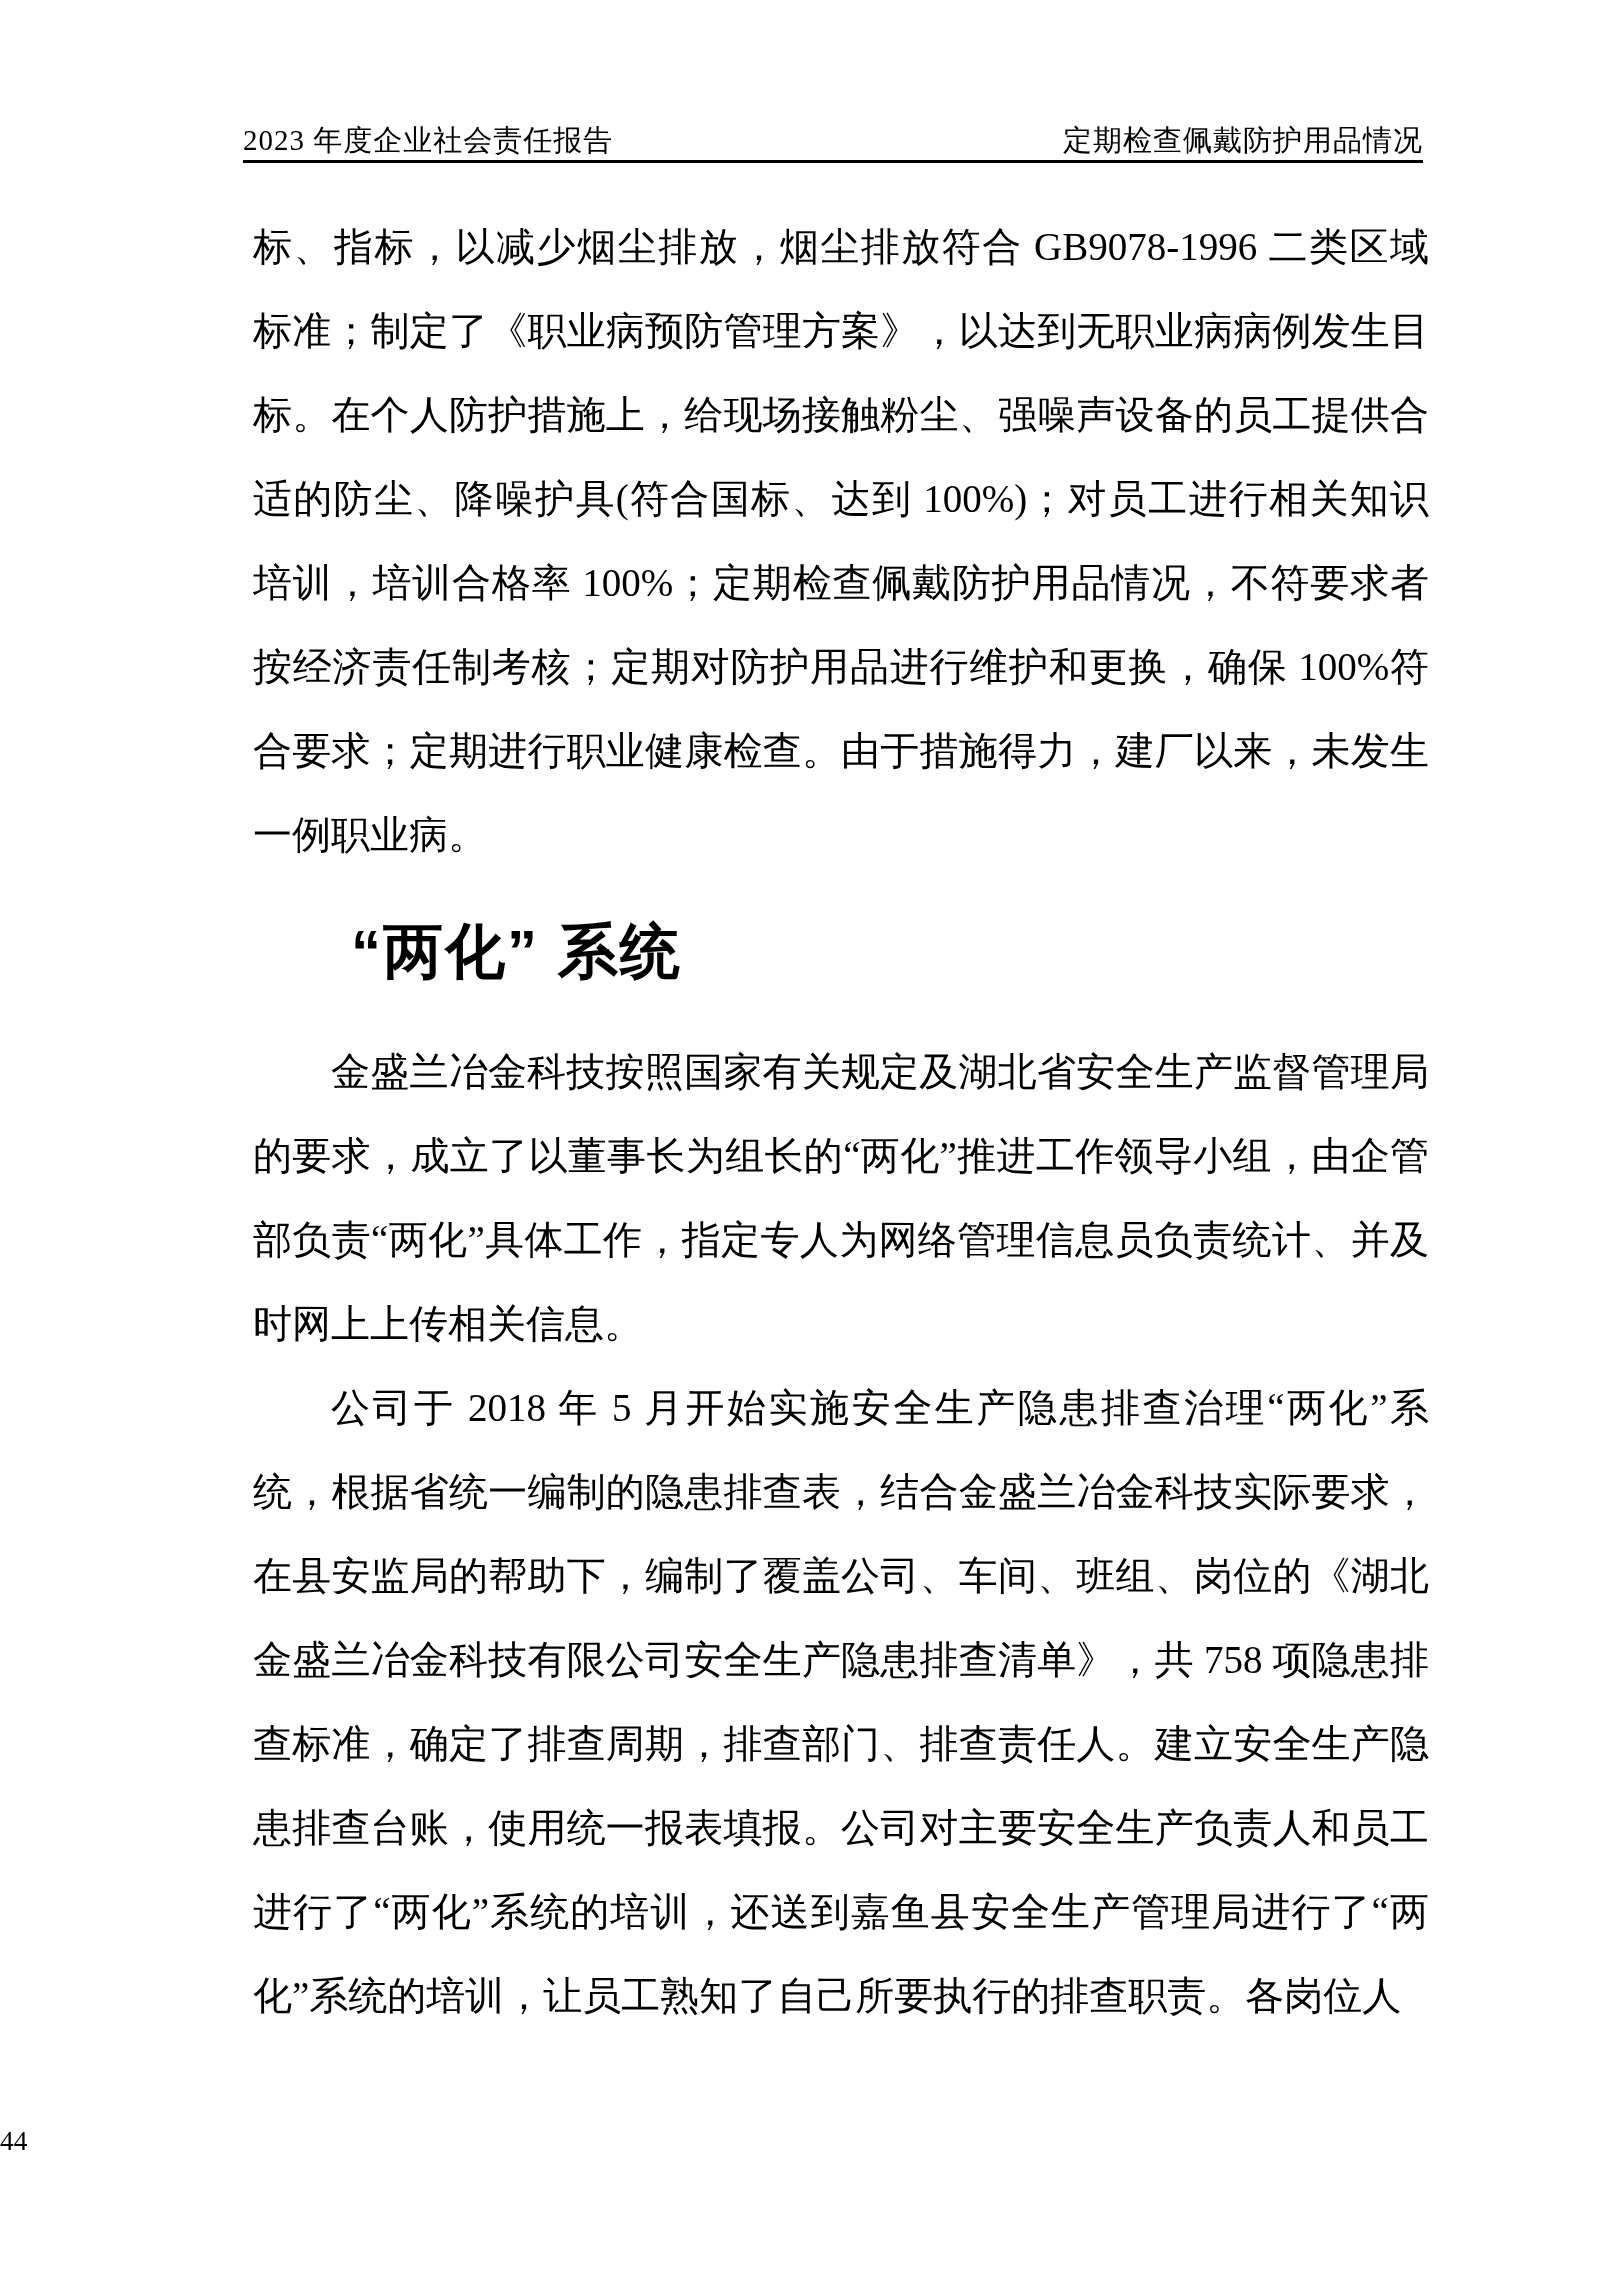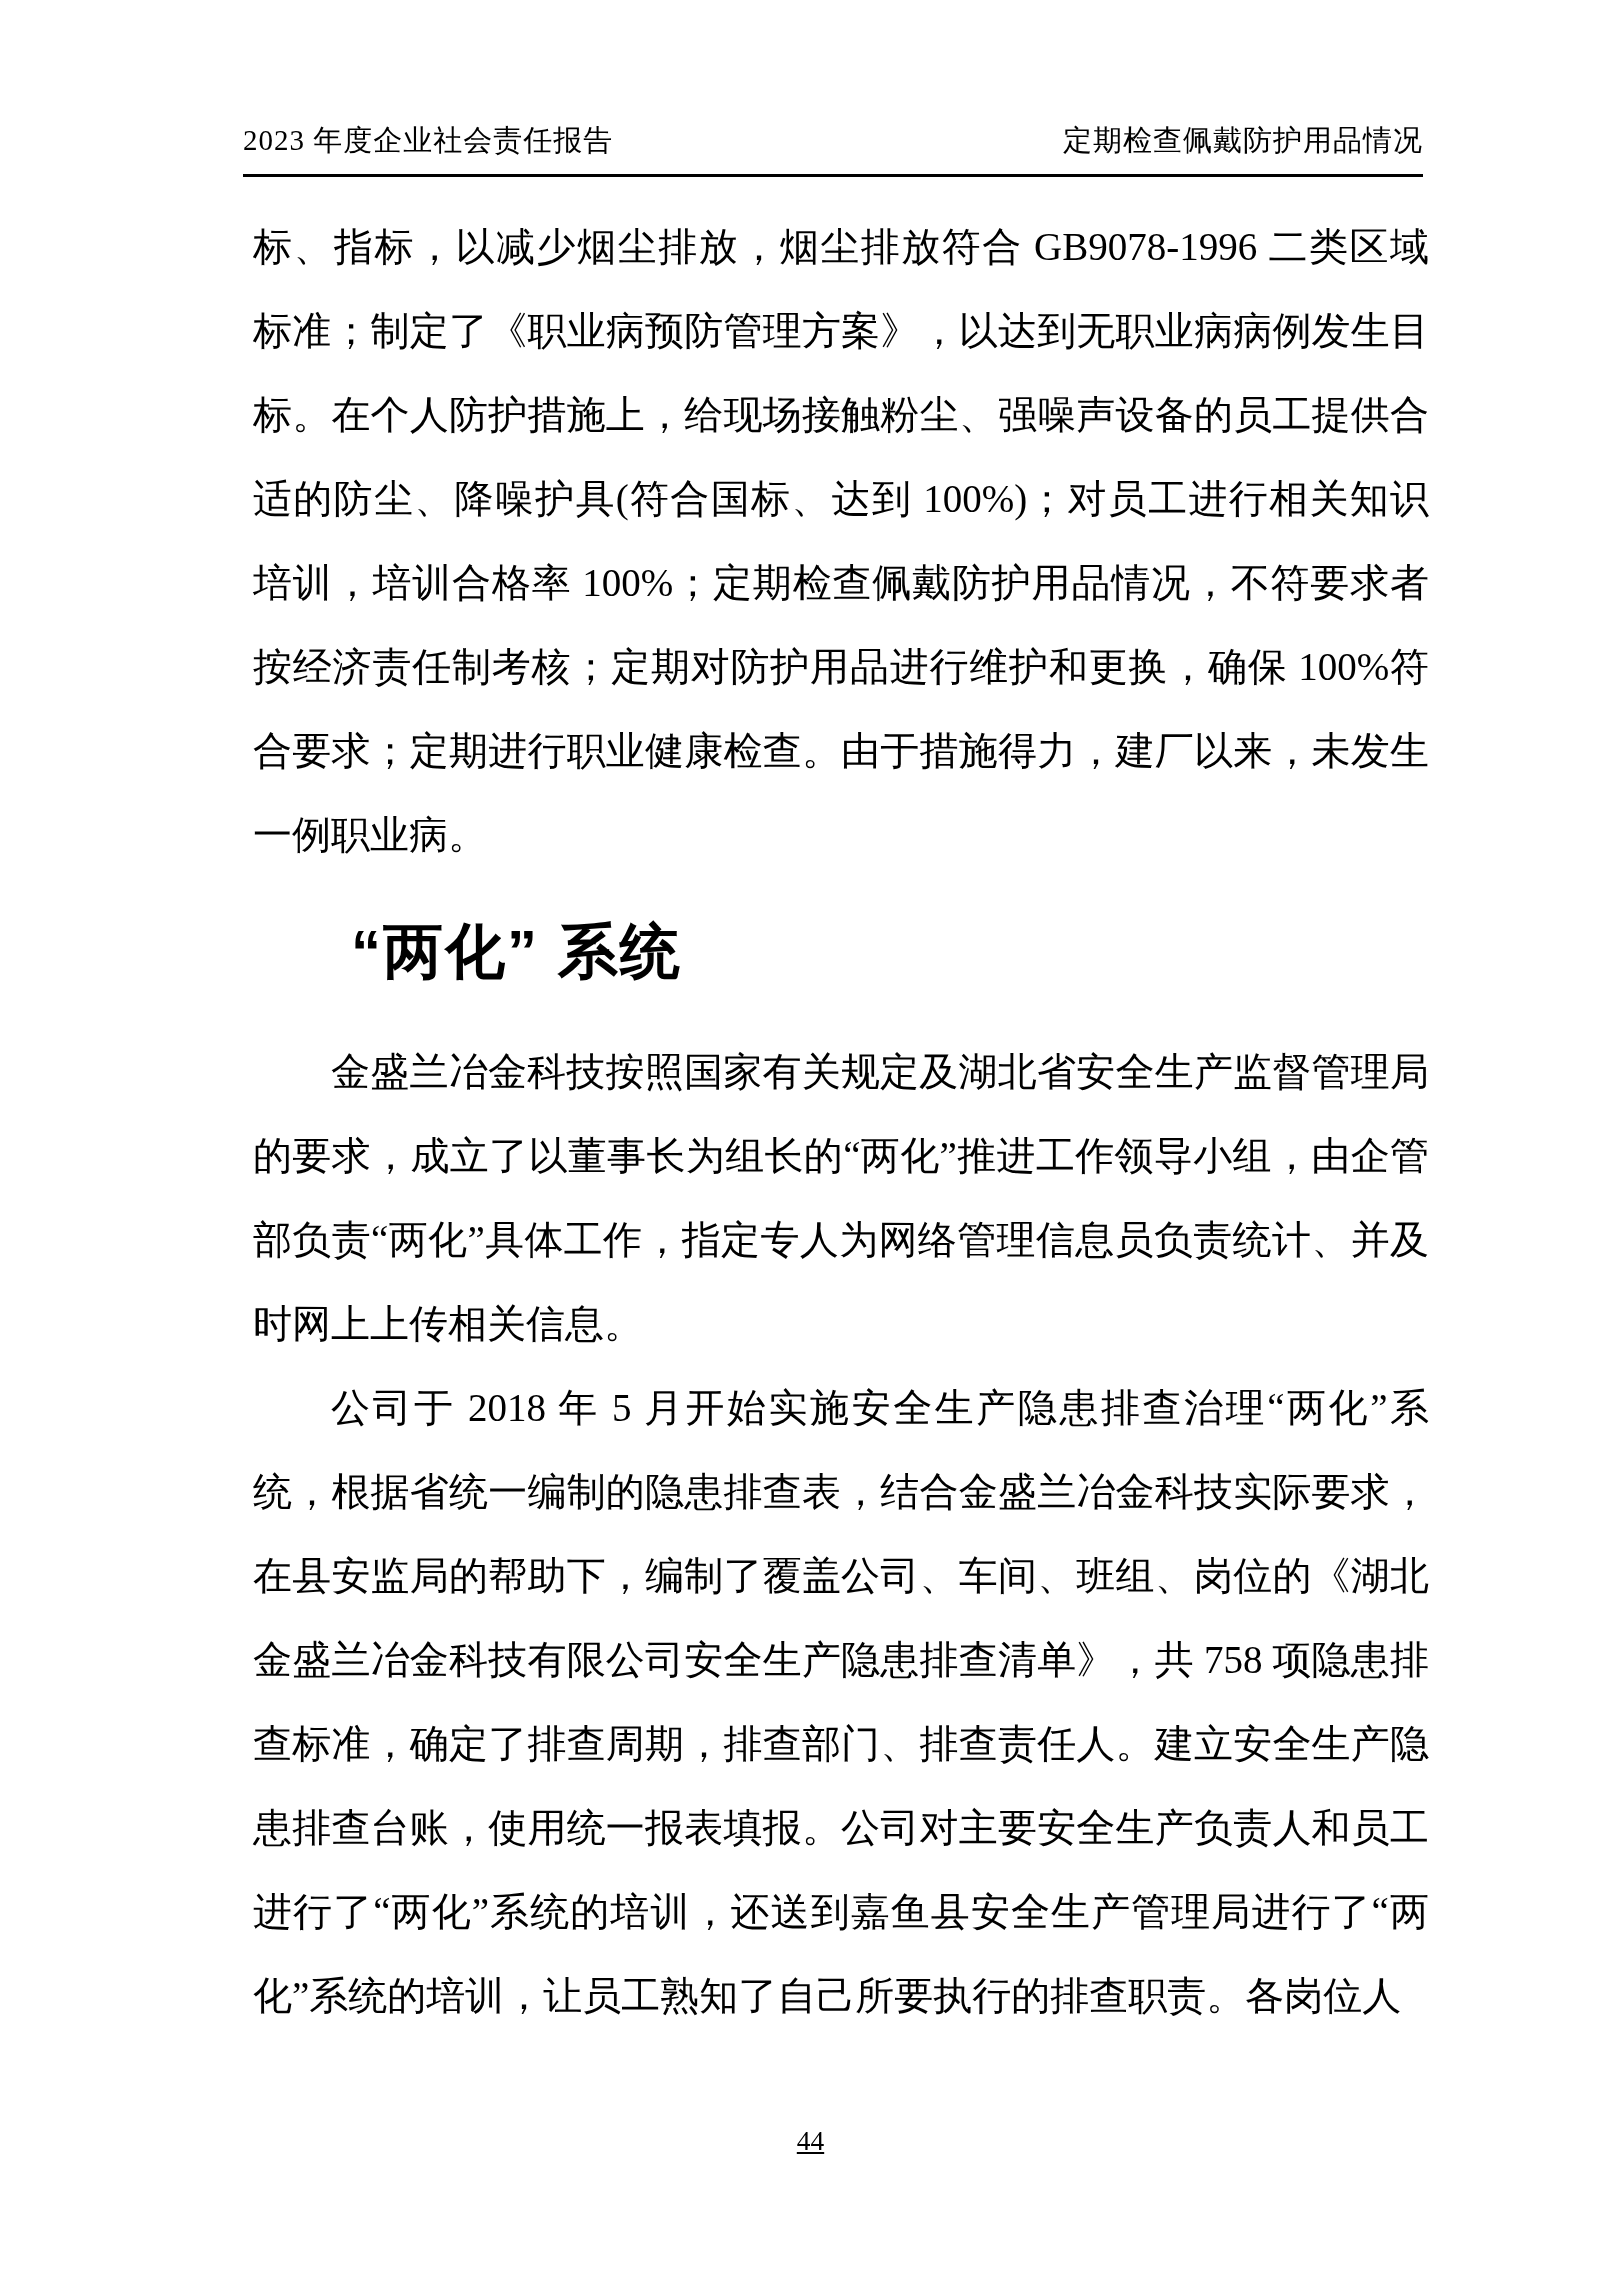--- a/index.html
+++ b/index.html
@@ -19,21 +19,21 @@
   .header {
     position: absolute;
     left: 243px;
     right: 198px;
     top: 123px;
     display: flex;
     justify-content: space-between;
     align-items: flex-end;
     font-size: 29px;
     line-height: 35px;
-    padding-bottom: 16px;
+    padding-bottom: 2px;
     border-bottom: 3.9px solid #000000;
     letter-spacing: 1px;
     white-space: nowrap;
   }
   .body {
     position: absolute;
     left: 245px;
     width: 1176px;
     top: 205px;
     font-size: 39px;
@@ -56,24 +56,22 @@
     margin: 41px 0 45px 98px;
     text-align: left;
     text-indent: 0;
     letter-spacing: 2px;
   }
   .footer {
     position: absolute;
     left: 0;
     right: 0;
     top: 2125px;
-    text-align: center;
     font-size: 27.4px;
     line-height: 33px;
-    text-decoration: underline;
   }
 </style>
 </head>
 <body>
 
 <div class="page">
 
   <div class="header">
     <span>2023 年度企业社会责任报告</span>
     <span>定期检查佩戴防护用品情况</span>

